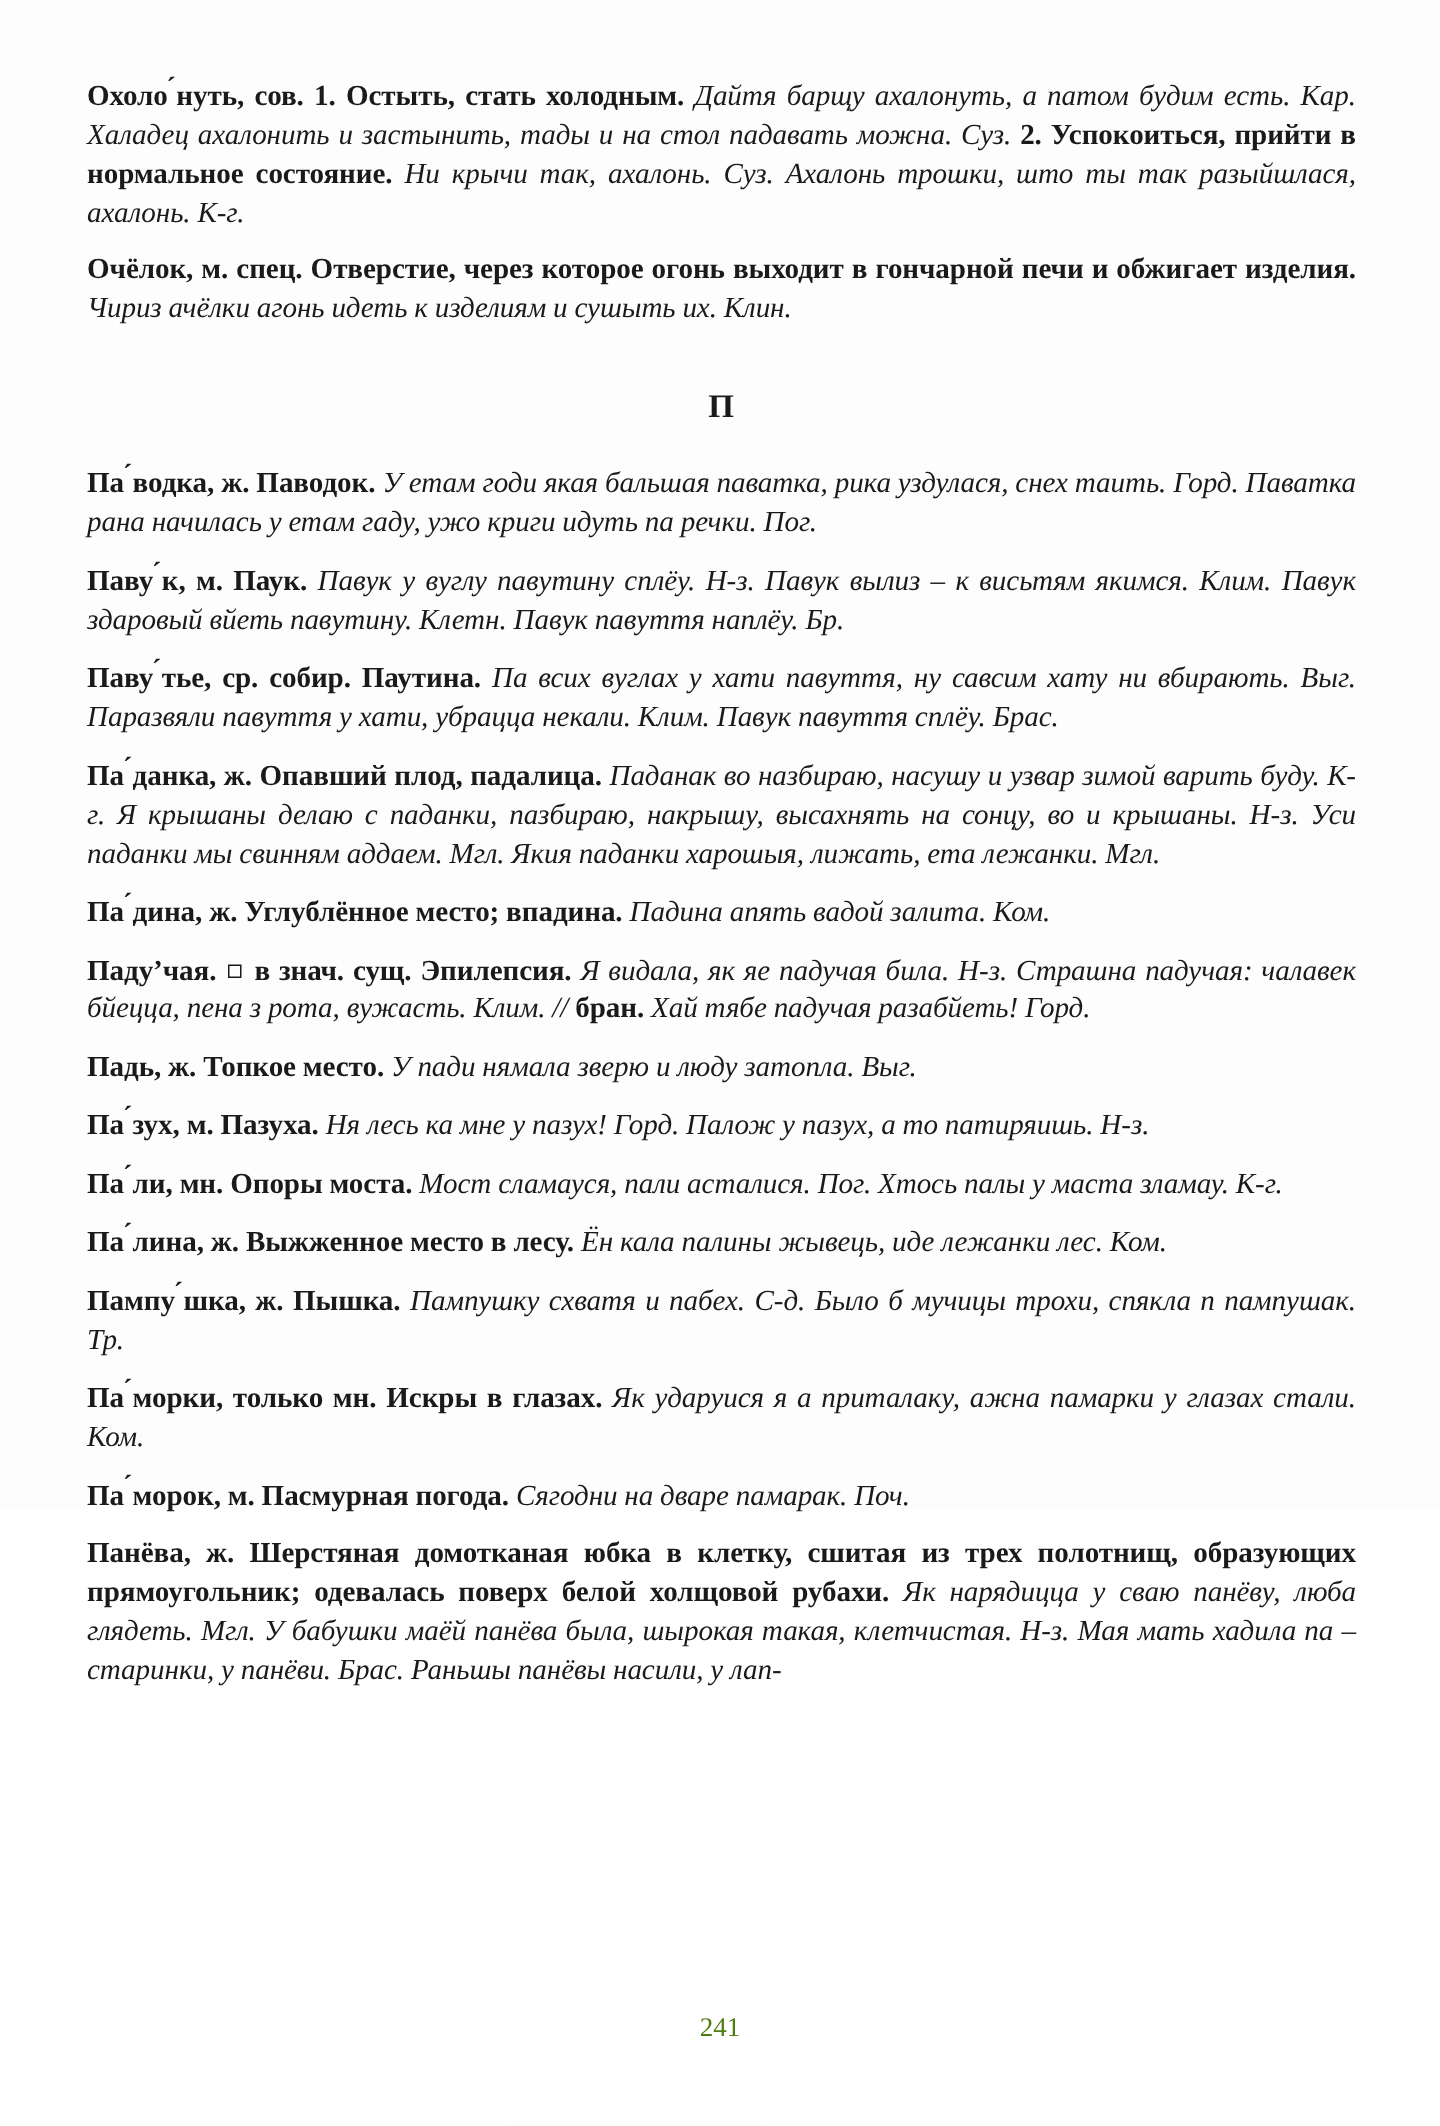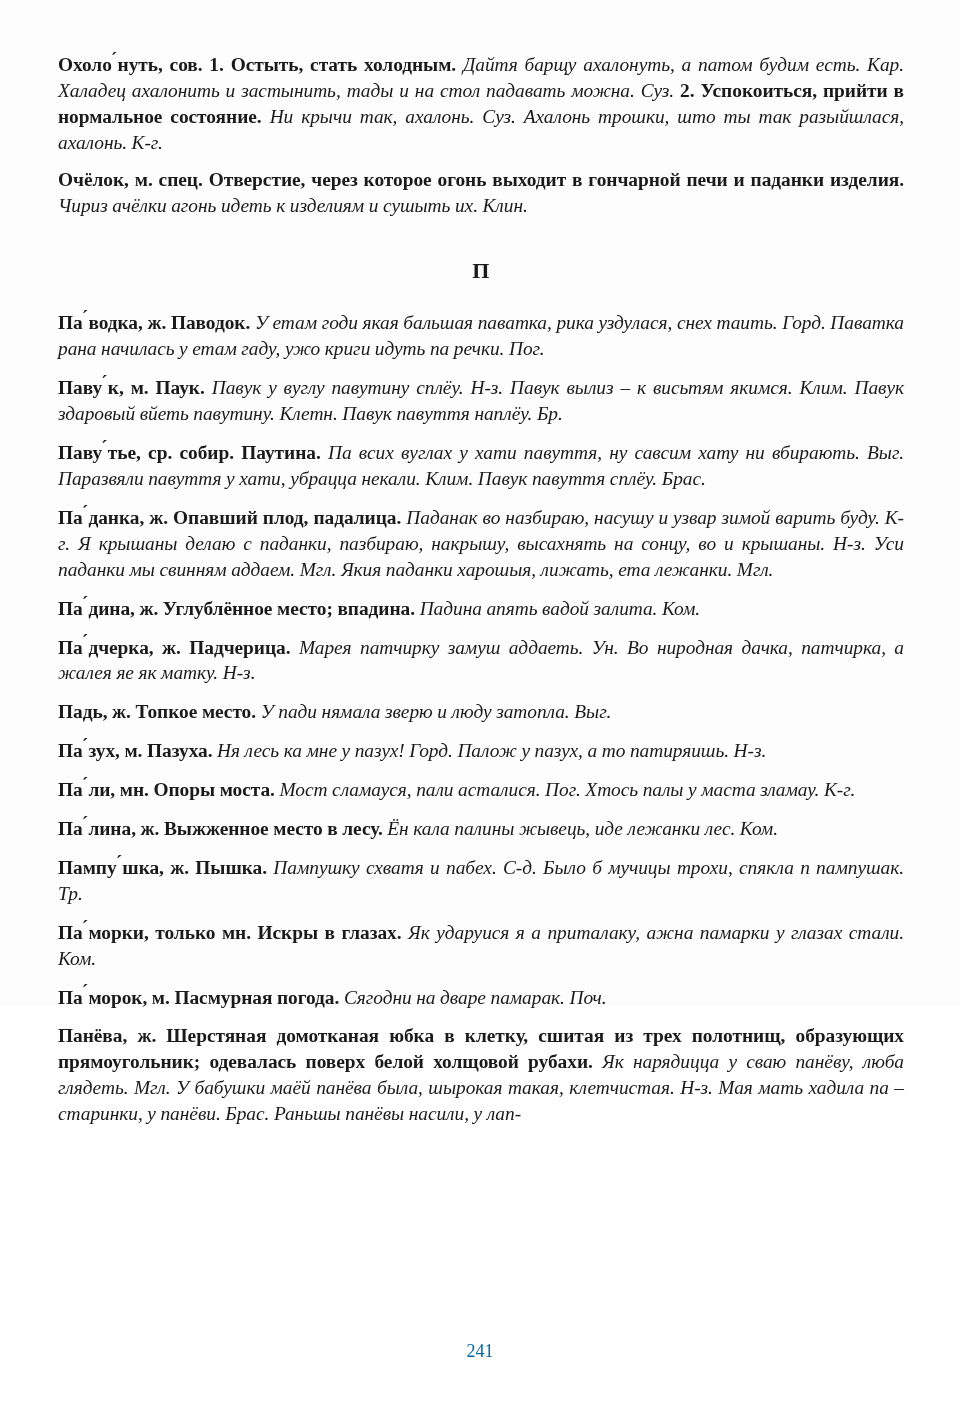--- a/index.html
+++ b/index.html
@@ -90,42 +90,42 @@
   }
 
   
   .folio {
     position: absolute;
     left: 0;
     right: 0;
     top: 1341px;
     text-align: center;
     font-size: 18px;
-    color: #0369a1;
+    color: #4d7c0f;
     font-family: "Liberation Serif", "DejaVu Serif", serif;
   }
 </style>
 </head>
 <body>
 
 <div class="page">
 
   <div class="content">
 
     <div class="entry tight"><span class="b">Охоло<span class="stress">´</span>нуть, сов. 1. Остыть, стать холодным.</span> <span class="i">Дайтя барщу ахалонуть, а патом будим есть. Кар. Халадец ахалонить и застынить, тады и на стол падавать можна. Суз. </span><span class="b">2. Успокоиться, прийти в нормальное состояние.</span> <span class="i">Ни крычи так, ахалонь. Суз. Ахалонь трошки, што ты так разыйшлася, ахалонь. К-г.</span></div>
-    <div class="entry"><span class="b">Очёлок, м. спец. Отверстие, через которое огонь выходит в гончарной печи и паданки изделия.</span> <span class="i">Чириз ачёлки агонь идеть к изделиям и сушыть их. Клин.</span></div>
+    <div class="entry"><span class="b">Очёлок, м. спец. Отверстие, через которое огонь выходит в гончарной печи и обжигает изделия.</span> <span class="i">Чириз ачёлки агонь идеть к изделиям и сушыть их. Клин.</span></div>
 
     <div class="section-letter">П</div>
 
     <div class="entry"><span class="b">Па<span class="stress">´</span>водка, ж. Паводок.</span> <span class="i">У етам годи якая бальшая паватка, рика уздулася, снех таить. Горд. Паватка рана начилась у етам гаду, ужо криги идуть па речки. Пог.</span></div>
     <div class="entry"><span class="b">Паву<span class="stress">´</span>к, м. Паук.</span> <span class="i">Павук у вуглу павутину сплёу. Н-з. Павук вылиз – к висьтям якимся. Клим. Павук здаровый вйеть павутину. Клетн. Павук павуття наплёу. Бр.</span></div>
     <div class="entry"><span class="b">Паву<span class="stress">´</span>тье, ср. собир. Паутина.</span> <span class="i">Па всих вуглах у хати павуття, ну савсим хату ни вбирають. Выг. Паразвяли павуття у хати, убрацца некали. Клим. Павук павуття сплёу. Брас.</span></div>
     <div class="entry"><span class="b">Па<span class="stress">´</span>данка, ж. Опавший плод, падалица.</span> <span class="i">Паданак во назбираю, насушу и узвар зимой варить буду. К-г. Я крышаны  делаю с паданки, пазбираю, накрышу, высахнять на сонцу, во и крышаны. Н-з. Уси паданки мы свинням аддаем. Мгл. Якия паданки харошыя, лижать, ета лежанки. Мгл.</span></div>
     <div class="entry"><span class="b">Па<span class="stress">´</span>дина, ж. Углублённое место; впадина.</span> <span class="i">Падина апять вадой залита. Ком.</span></div>
-    <div class="entry"><span class="b">Па<span class="stress">´</span>дчерка, ж. Падчерица.</span> <span class="i">Марея  патчирку замуш аддаеть. Ун. Во ниродная дачка, патчирка, а жалея  яе як матку. Н-з.</span></div>
+    <div class="entry"><span class="b">Паду’чая. <span class="sq"></span> в знач. сущ. Эпилепсия.</span> <span class="i">Я видала, як яе падучая била. Н-з. Страшна падучая: чалавек бйецца, пена з рота, вужасть. Клим. // </span><span class="b">бран.</span> <span class="i">Хай тябе падучая разабйеть! Горд.</span></div>
     <div class="entry"><span class="b">Падь, ж. Топкое место.</span> <span class="i">У пади нямала зверю и люду затопла. Выг.</span></div>
     <div class="entry"><span class="b">Па<span class="stress">´</span>зух, м. Пазуха.</span> <span class="i">Ня лесь ка мне у пазух! Горд. Палож у пазух, а то патиряишь. Н-з.</span></div>
     <div class="entry"><span class="b">Па<span class="stress">´</span>ли, мн. Опоры моста.</span> <span class="i">Мост сламауся, пали асталися. Пог. Хтось палы у маста зламау. К-г.</span></div>
     <div class="entry"><span class="b">Па<span class="stress">´</span>лина, ж. Выжженное место в лесу.</span> <span class="i">Ён кала палины жывець, иде лежанки лес. Ком.</span></div>
     <div class="entry"><span class="b">Пампу<span class="stress">´</span>шка, ж. Пышка.</span> <span class="i">Пампушку схватя и пабех. С-д. Было б мучицы трохи, спякла п пампушак. Тр.</span></div>
     <div class="entry"><span class="b">Па<span class="stress">´</span>морки, только мн. Искры в глазах.</span> <span class="i">Як ударуися я а приталаку, ажна памарки у глазах стали. Ком.</span></div>
     <div class="entry"><span class="b">Па<span class="stress">´</span>морок, м. Пасмурная погода.</span> <span class="i">Сягодни на дваре памарак. Поч.</span></div>
     <div class="entry"><span class="b">Панёва, ж. Шерстяная домотканая юбка в клетку, сшитая из трех полотнищ, образующих прямоугольник; одевалась поверх белой холщовой рубахи.</span> <span class="i">Як нарядицца у сваю панёву, люба глядеть. Мгл. У бабушки маёй панёва была, шырокая такая, клетчистая. Н-з. Мая мать хадила па – старинки, у панёви. Брас. Раньшы панёвы насили, у лап-</span></div>
 
   </div>

